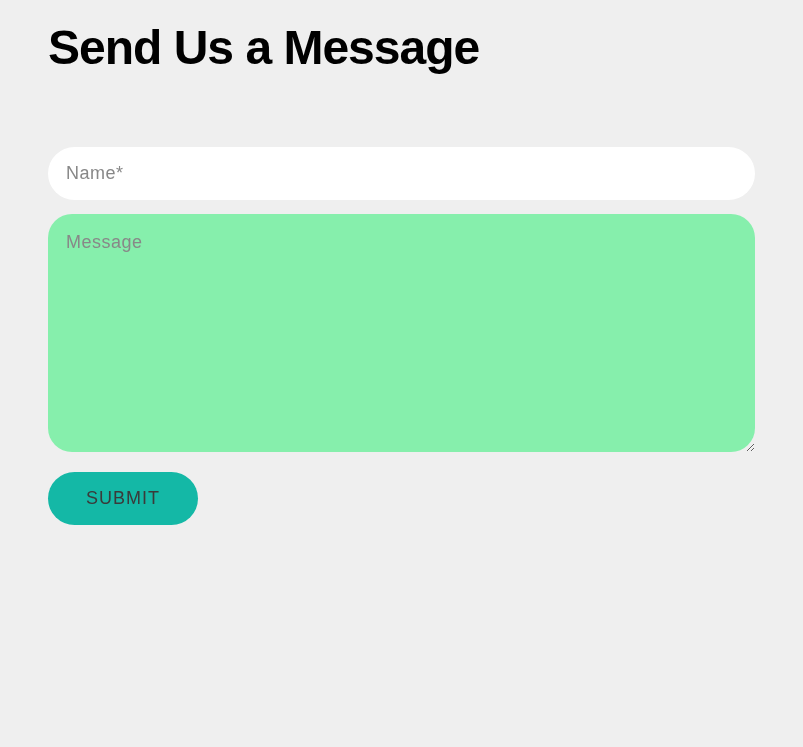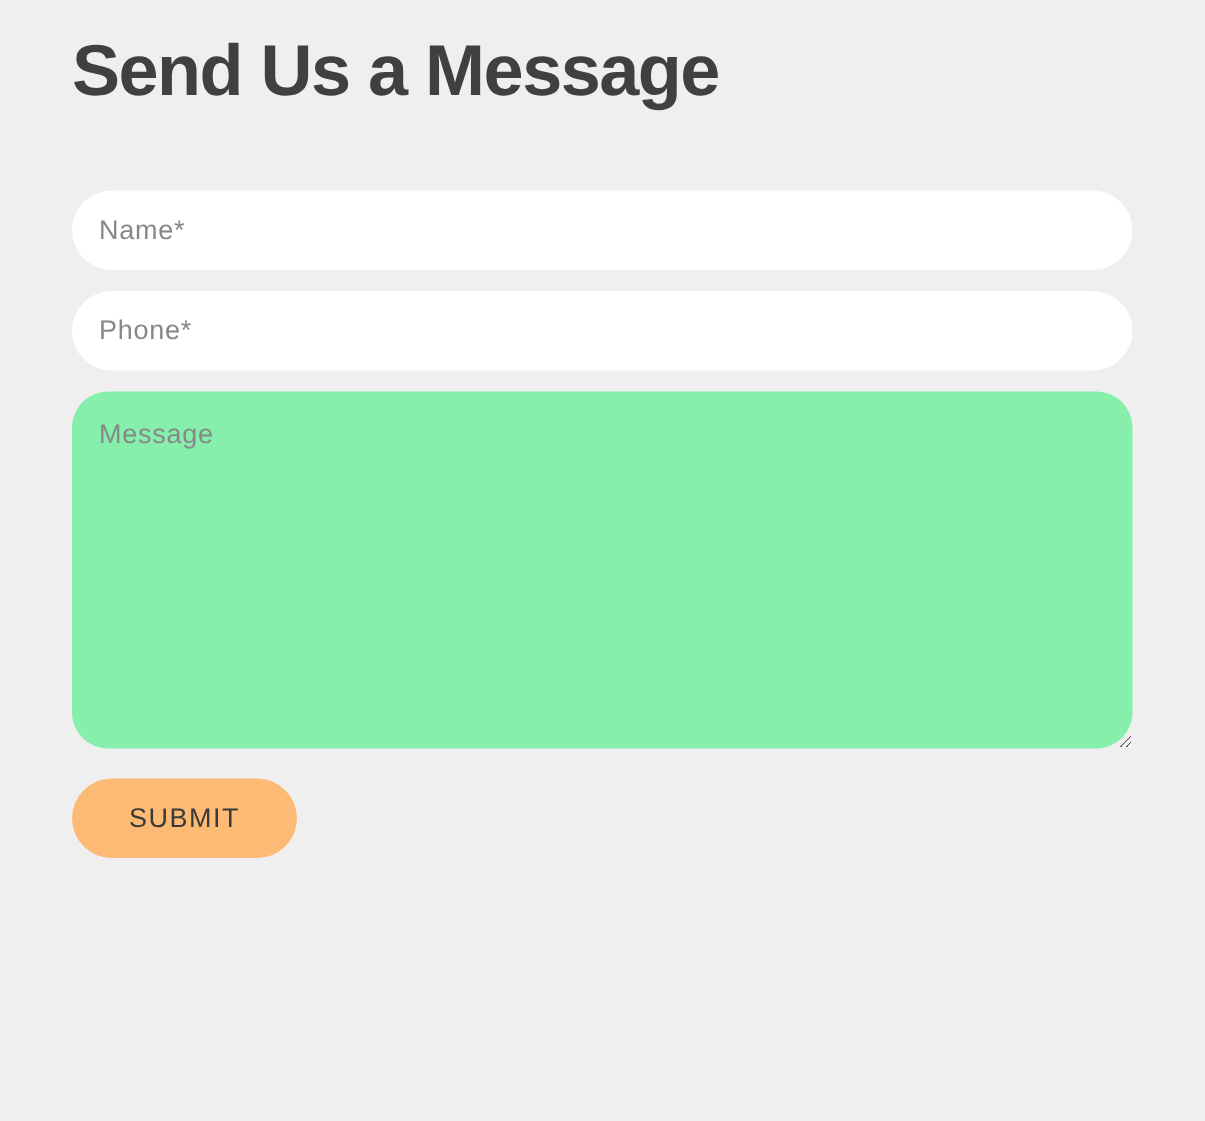--- a/index.html
+++ b/index.html
@@ -13,23 +13,23 @@
       width: 803px;
       height: 747px;
       padding: 0;
     }
     .container {
       padding: 20px 48px 40px 48px;
     }
     .heading {
       font-size: 48px;
       font-weight: 800;
-      color: #404040;
+      color: #000000;
       letter-spacing: -1px;
-      margin-bottom: 52px;
+      margin-bottom: 72px;
     }
     .form {
       display: flex;
       flex-direction: column;
       gap: 14px;
     }
     .text-input {
       width: 100%;
       background-color: #ffffff;
       border: none;
@@ -55,37 +55,36 @@
       font-family: inherit;
       outline: none;
       resize: both;
       height: 238px;
     }
     .textarea-input::placeholder {
       color: #888;
       letter-spacing: 0.5px;
     }
     .submit-btn {
-      background-color: #fdba74;
+      background-color: #14b8a6;
       border: none;
       border-radius: 28px;
       padding: 16px 38px;
       font-size: 18px;
       letter-spacing: 1px;
       color: #3a3a3a;
       cursor: pointer;
       align-self: flex-start;
       font-family: inherit;
       margin-top: 6px;
     }
   </style>
 </head>
 <body>
 
 <div class="container">
   <h1 class="heading">Send Us a Message</h1>
   <form class="form">
     <input type="text" class="text-input" placeholder="Name*" style="">
-    <input type="tel" class="text-input" placeholder="Phone*" style="">
     <textarea class="textarea-input" placeholder="Message" style=""></textarea>
     <button type="submit" class="submit-btn">SUBMIT</button>
   </form>
 </div>
 
 </body></html>

